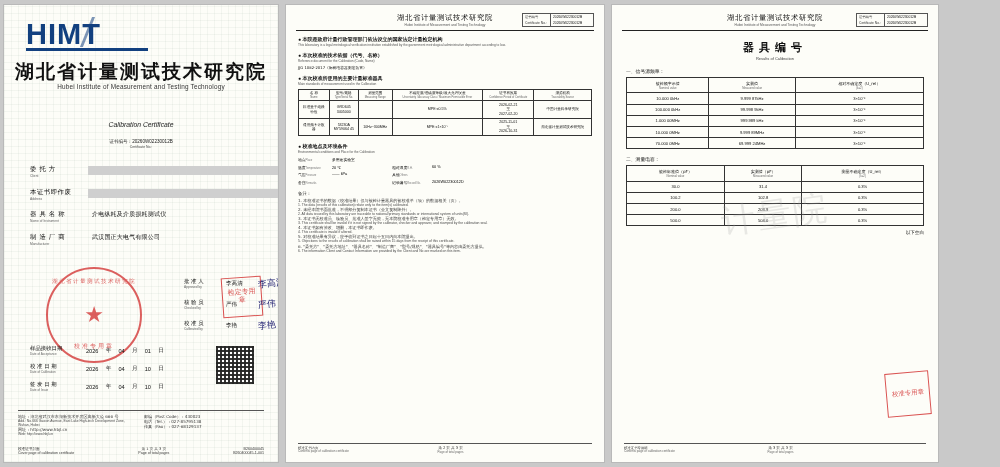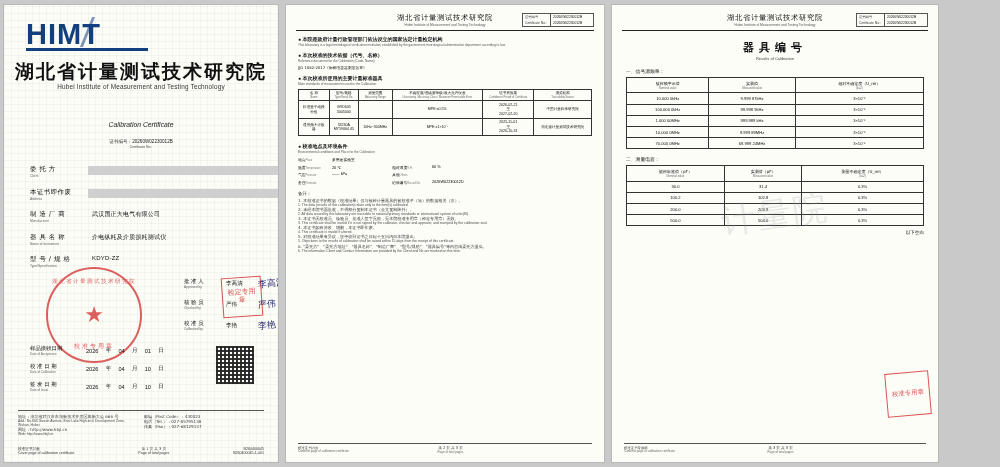--- a/index.html
+++ b/index.html
@@ -271,38 +271,31 @@
       </div>
       <div class="fld">
         <div class="lab">
             <div class="zh cn">本证书即作废</div>
             <div class="en">Address</div>
           </div>
         <div class="val redact"></div>
       </div>
       <div class="fld">
         <div class="lab">
+            <div class="zh cn">器 具 名 称</div>
+            <div class="en">Name of Instrument</div>
+          </div>
+        <div class="val cn">介电纵耗及介质损耗测试仪</div>
+      </div>
+      <div class="fld">
+        <div class="lab">
             <div class="zh cn">制 造 厂 商</div>
             <div class="en">Manufacturer</div>
           </div>
         <div class="val cn">武汉国正大电气有限公司</div>
-      </div>
-      <div class="fld">
-        <div class="lab">
-            <div class="zh cn">器 具 名 称</div>
-            <div class="en">Name of Instrument</div>
-          </div>
-        <div class="val cn">介电纵耗及介质损耗测试仪</div>
-      </div>
-      <div class="fld">
-        <div class="lab">
-            <div class="zh cn">型 号 / 规 格</div>
-            <div class="en">Type/Specification</div>
-          </div>
-        <div class="val">KDYD-ZZ</div>
       </div>
     </div>
 
     <div class="p1-stamp">
       <div class="arc-top cn">湖北省计量测试技术研究院</div>
       <div class="star">★</div>
       <div class="arc-bot cn">校准专用章</div>
     </div>
 
     <div class="sq-stamp cn">检定专用章</div>

